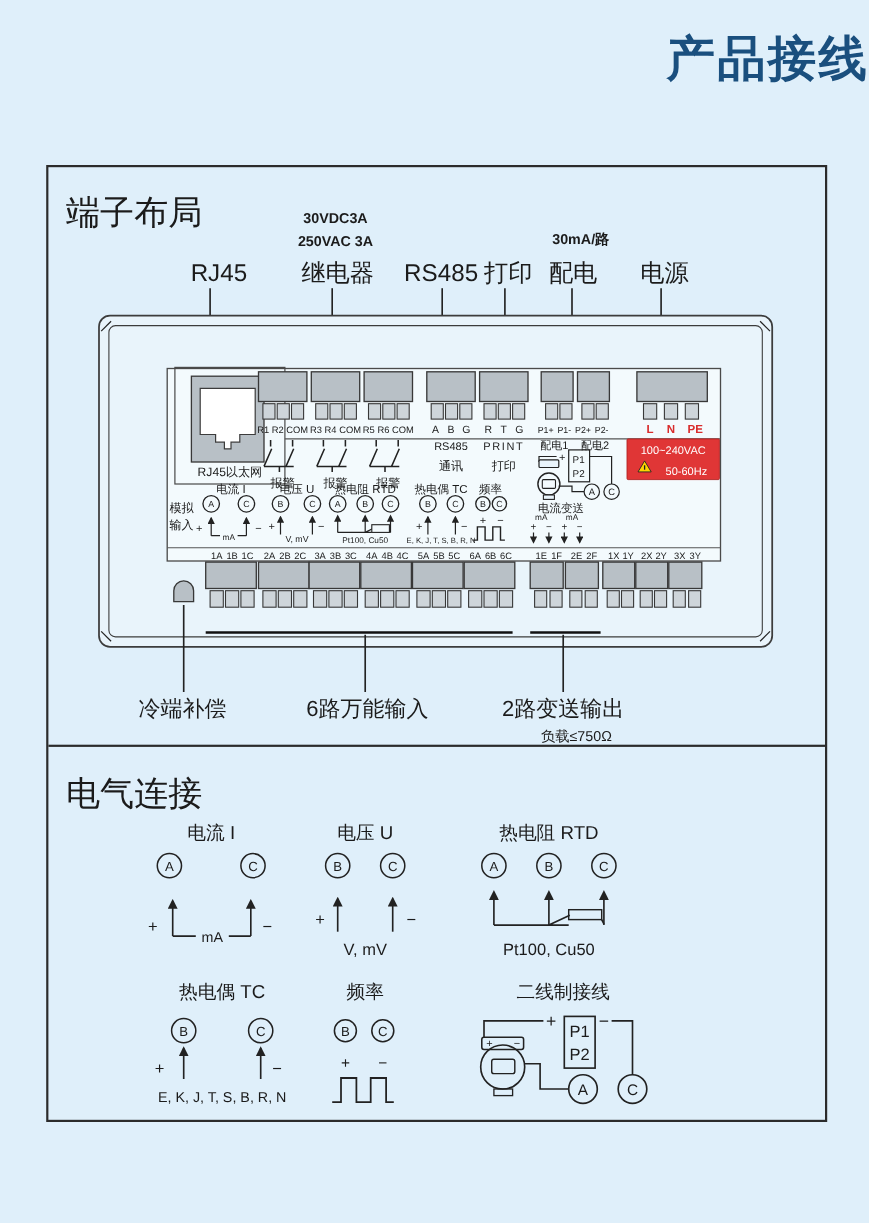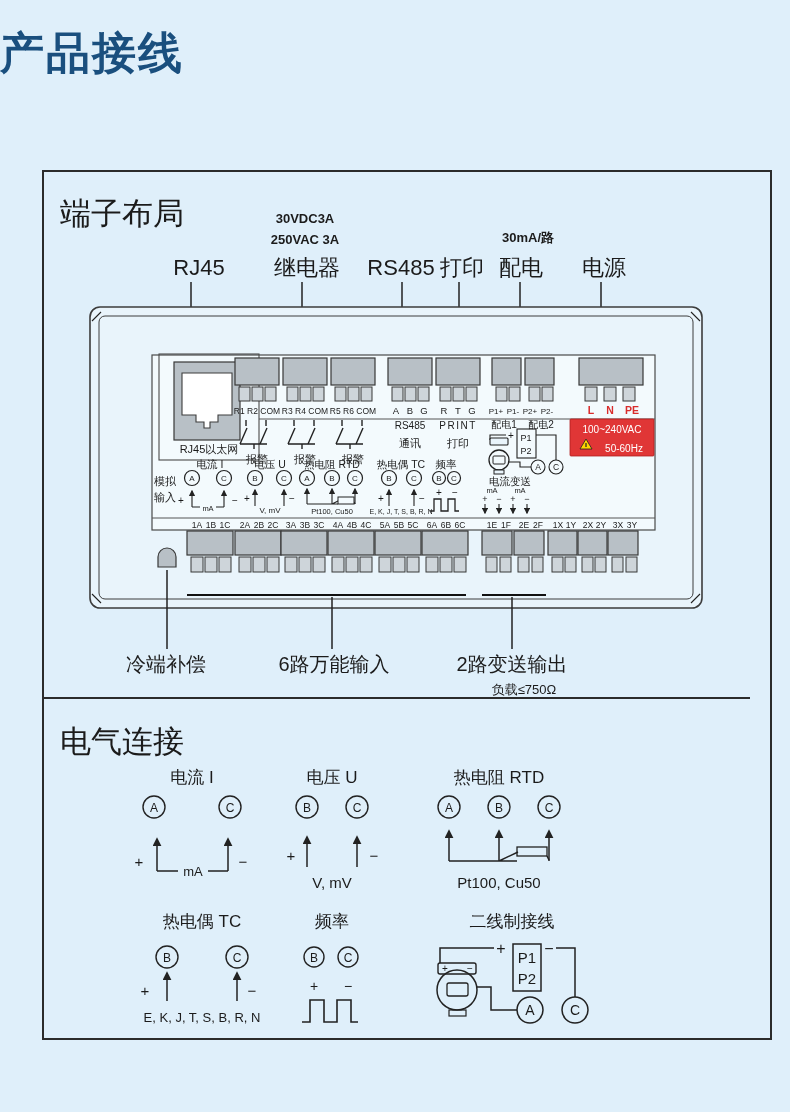--- a/index.html
+++ b/index.html
@@ -1,21 +1,21 @@
 <!DOCTYPE html>
 <html><head>
 <meta charset="utf-8">
 <style>
   html,body{margin:0;padding:0;}
   body{width:790px;height:1112px;background:#dfeffa;position:relative;
        font-family:"Liberation Sans","DejaVu Sans",sans-serif;}
-  .title{position:absolute;top:24px;left:0;width:790px;text-align:left;
+  .title{position:absolute;top:24px;left:0;width:790px;text-align:right;
          font-size:44px;font-weight:bold;color:#1a4f7e;letter-spacing:2px;}
-  .main-box{position:absolute;left:42px;top:170px;width:706px;height:866px;
-            border:2px solid #2b2b2b;box-sizing:content-box;padding-left:20px;}
+  .main-box{position:absolute;left:42px;top:150px;width:706px;height:866px;
+            border:2px solid #2b2b2b;box-sizing:content-box;}
   .sec1{position:absolute;left:0;top:0;}
   .sec2{position:absolute;left:0;top:525px;border-top:2px solid #2b2b2b;}
   svg text{font-family:"Liberation Sans","DejaVu Sans",sans-serif;fill:#1b1b1b;}
   .mid{text-anchor:middle;}
   .f32{font-size:31px;}
   .f22{font-size:22px;}
   .f20{font-size:20px;}
   .f17{font-size:17px;}
   .f16{font-size:16px;}
   .f15{font-size:15px;}

